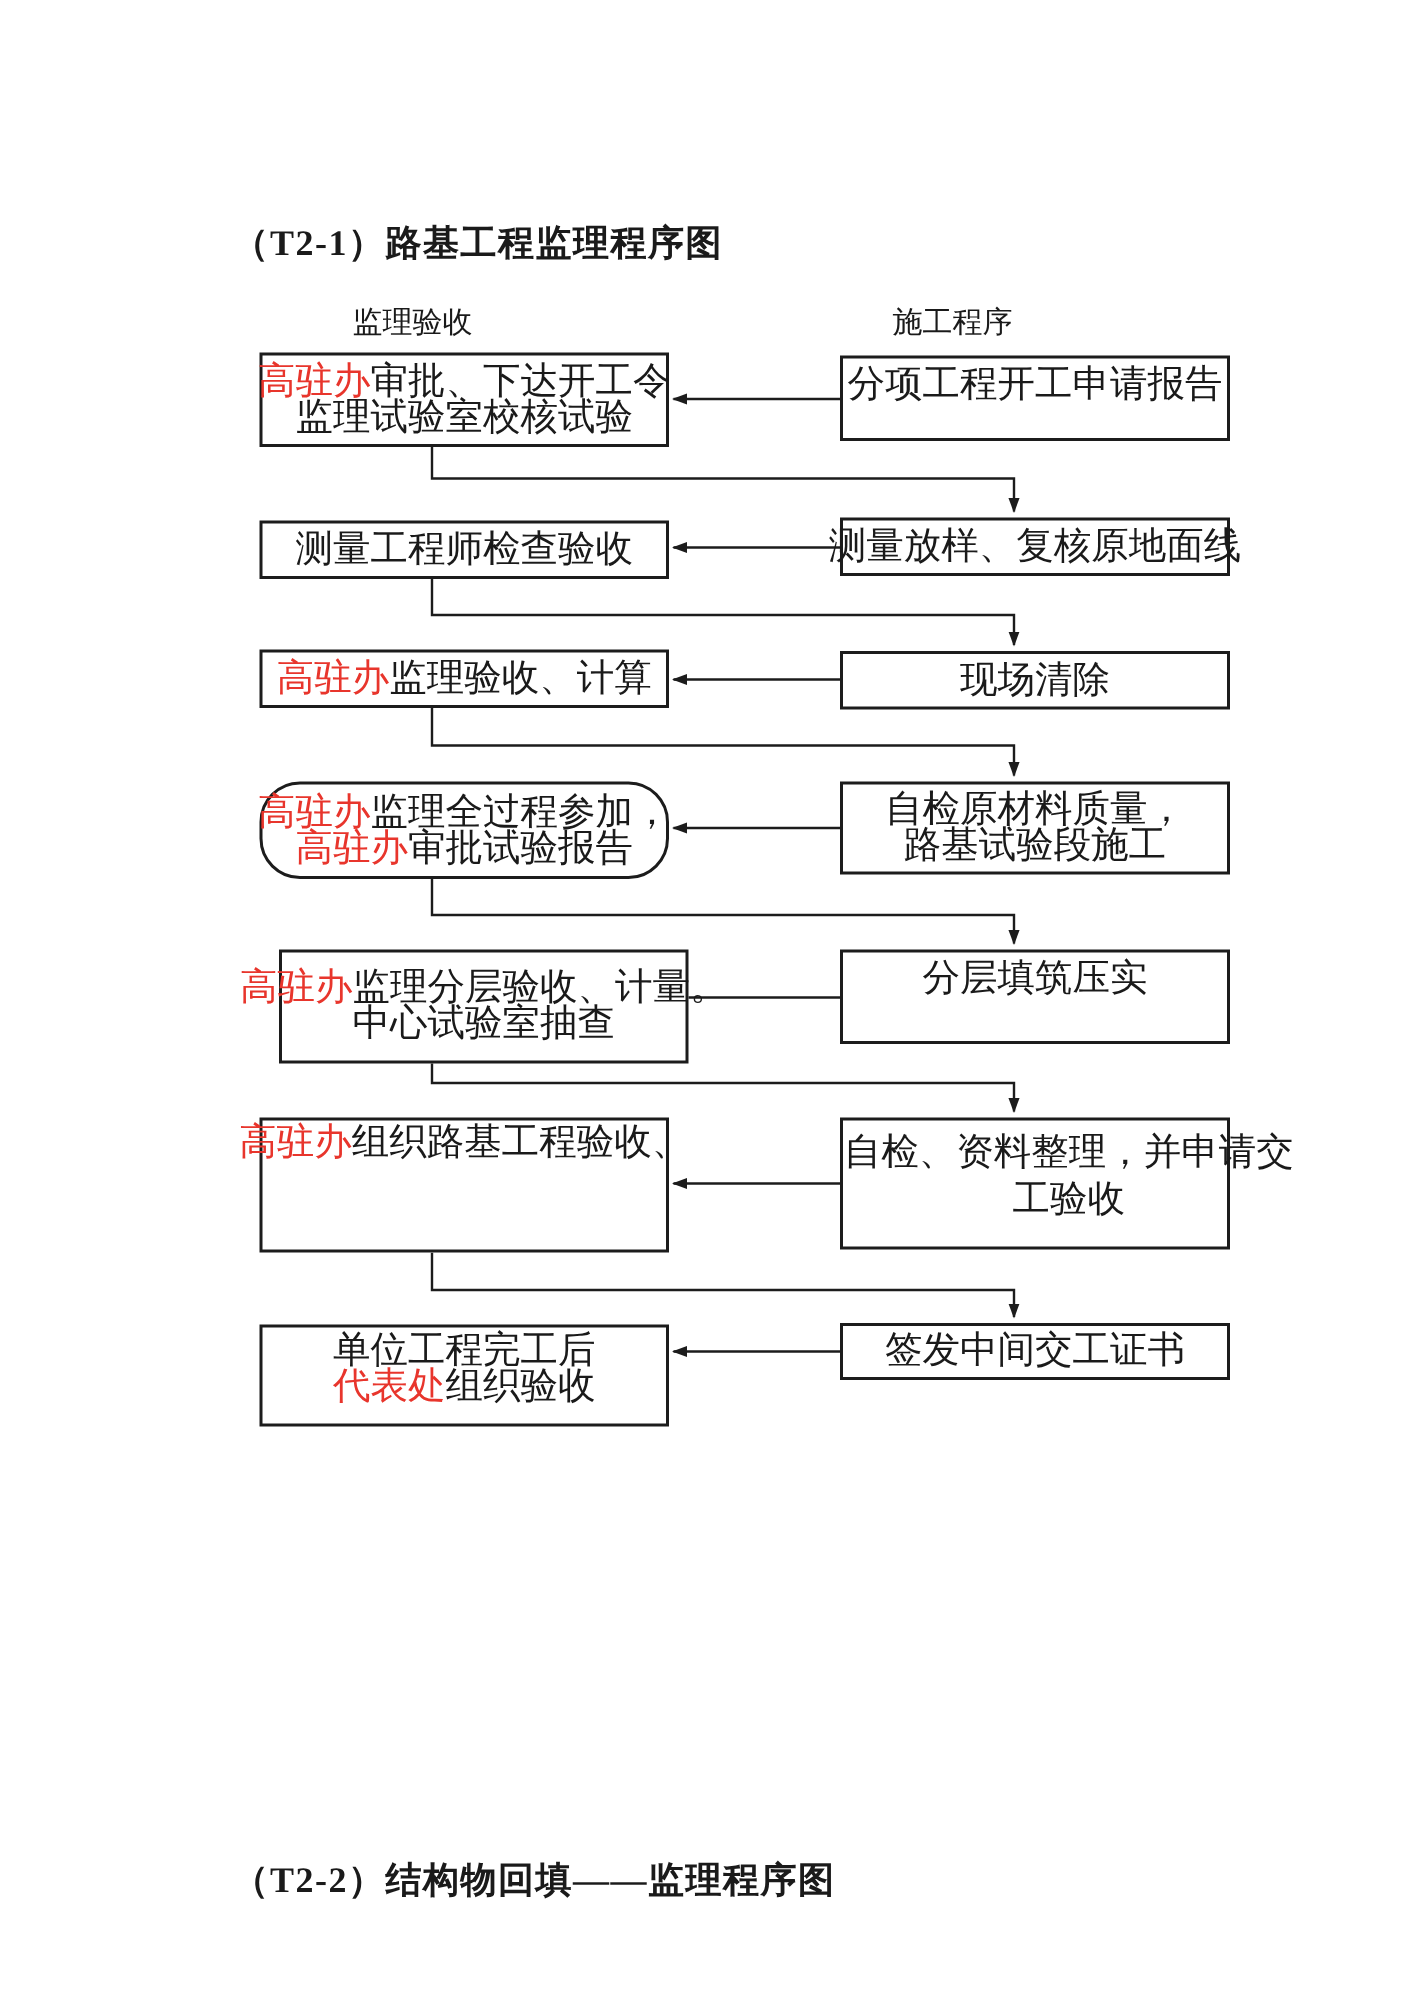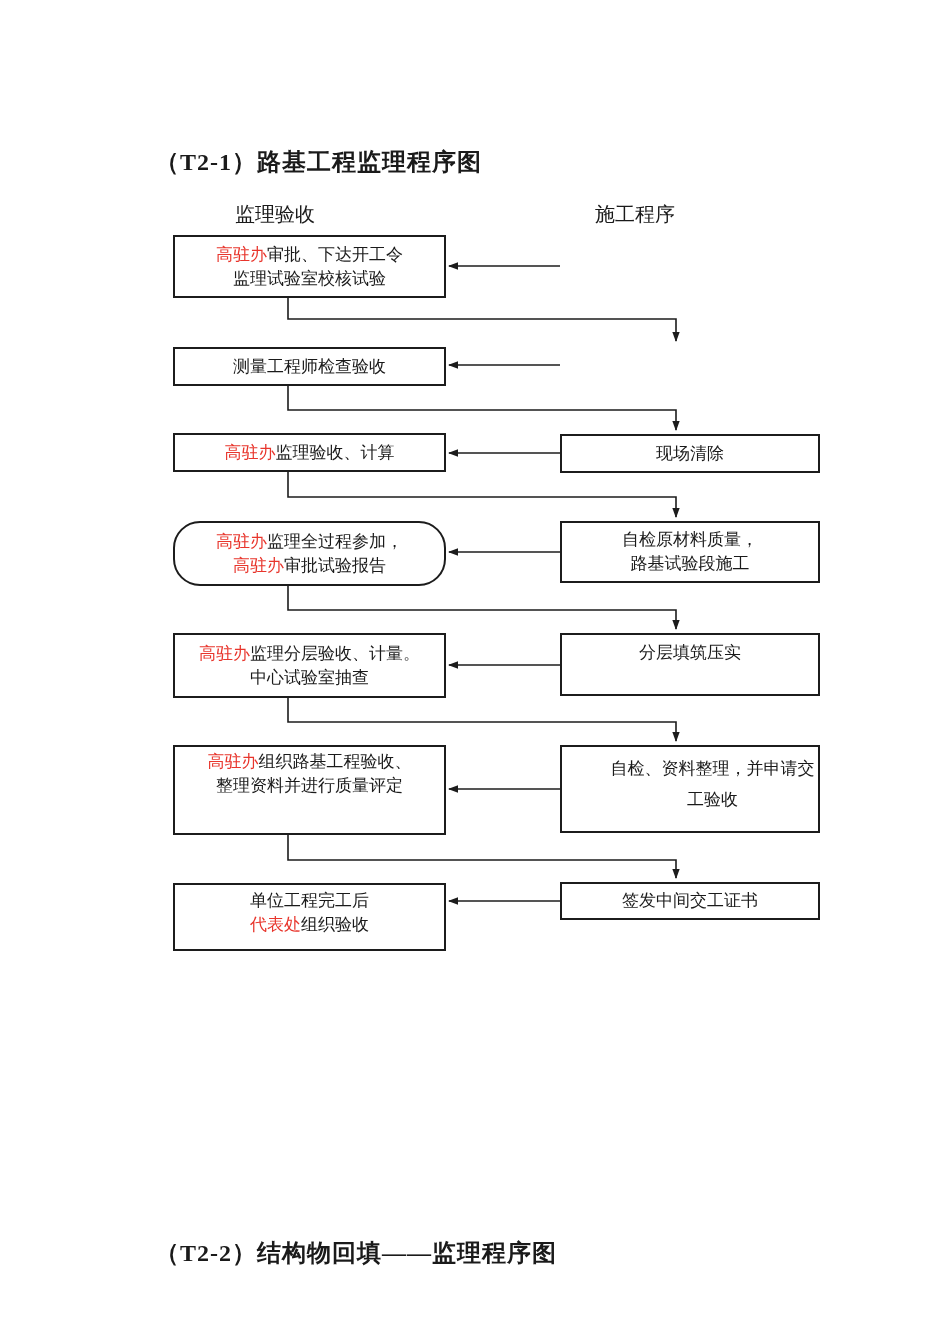--- a/index.html
+++ b/index.html
@@ -22,21 +22,21 @@
     position:absolute; top:201px;
     font-size:20px; white-space:nowrap;
   }
   .flow-box {
     position:absolute;
     border:2px solid #1c1c1c;
     background:#ffffff;
     display:flex; flex-direction:column;
     justify-content:center; align-items:center;
     text-align:center;
-    font-size:17px; line-height:24px;
+    font-size:25px; line-height:24px;
     white-space:nowrap;
   }
   .flow-box.left-col  { left:173px; width:273px; }
   .flow-box.right-col { left:560px; width:260px; }
   .flow-box.v-top { justify-content:flex-start; padding-top:6px; }
   .flow-box.loose { line-height:31px; }
   .red { color:#e8352c; }
   svg.connectors {
     position:absolute; left:0; top:0;
     pointer-events:none;
@@ -72,52 +72,57 @@
     <path d="M288,472 L288,497 L676,497 L676,517" stroke="#1c1c1c" stroke-width="1.6" fill="none" marker-end="url(#arr)"></path>
     <path d="M288,586 L288,610 L676,610 L676,629" stroke="#1c1c1c" stroke-width="1.6" fill="none" marker-end="url(#arr)"></path>
     <path d="M288,697 L288,722 L676,722 L676,741" stroke="#1c1c1c" stroke-width="1.6" fill="none" marker-end="url(#arr)"></path>
     <path d="M288,835 L288,860 L676,860 L676,878" stroke="#1c1c1c" stroke-width="1.6" fill="none" marker-end="url(#arr)"></path>
   </svg>
 
   <div class="flow-box left-col" style="top:235px; height:63px;">
     <div><span class="red" style="color: rgb(232, 53, 44);">高驻办</span><span>审批、下达开工令</span></div>
     <div><span>监理试验室校核试验</span></div>
   </div>
+  <div class="flow-box right-col v-top" style="top:237px; height:57px;">
+    <div><span>分项工程开工申请报告</span></div>
+  </div>
 
   <div class="flow-box left-col" style="top:347px; height:39px;">
     <div><span>测量工程师检查验收</span></div>
+  </div>
+  <div class="flow-box right-col" style="top:345px; height:39px;">
+    <div><span>测量放样、复核原地面线</span></div>
   </div>
 
   <div class="flow-box left-col" style="top:433px; height:39px;">
     <div><span class="red" style="color: rgb(232, 53, 44);">高驻办</span><span>监理验收、计算</span></div>
   </div>
   <div class="flow-box right-col" style="top:434px; height:39px;">
     <div><span>现场清除</span></div>
   </div>
 
   <div class="flow-box left-col" style="top:521px; height:65px;border-radius:27px;">
     <div><span class="red" style="color: rgb(232, 53, 44);">高驻办</span><span>监理全过程参加，</span></div>
     <div><span class="red" style="color: rgb(232, 53, 44);">高驻办</span><span>审批试验报告</span></div>
   </div>
   <div class="flow-box right-col" style="top:521px; height:62px;">
     <div><span>自检原材料质量，</span></div>
     <div><span>路基试验段施工</span></div>
   </div>
 
-  <div class="flow-box left-col" style="top:633px; height:65px;">
+  <div class="flow-box left-col" style="top:633px; height:76px;margin-left:13px;">
     <div><span class="red" style="color: rgb(232, 53, 44);">高驻办</span><span>监理分层验收、计量。</span></div>
     <div><span>中心试验室抽查</span></div>
   </div>
   <div class="flow-box right-col v-top" style="top:633px; height:63px;">
     <div><span>分层填筑压实</span></div>
   </div>
 
   <div class="flow-box left-col v-top" style="top:745px; height:90px; padding-top:3px;">
     <div><span class="red" style="color: rgb(232, 53, 44);">高驻办</span><span>组织路基工程验收、</span></div>
-    <div><span>整理资料并进行质量评定</span></div>
   </div>
   <div class="flow-box right-col v-top loose" style="top:745px; height:88px;padding-left:45px;">
     <div><span>自检、资料整理，并申请交</span></div>
     <div><span>工验收</span></div>
   </div>
 
   <div class="flow-box left-col v-top" style="top:883px; height:68px; padding-top:4px;">
     <div><span>单位工程完工后</span></div>
     <div><span class="red" style="color: rgb(232, 53, 44);">代表处</span><span>组织验收</span></div>
   </div>

